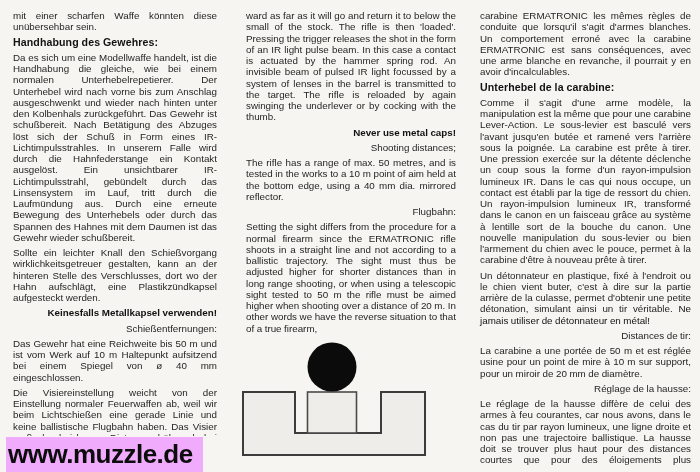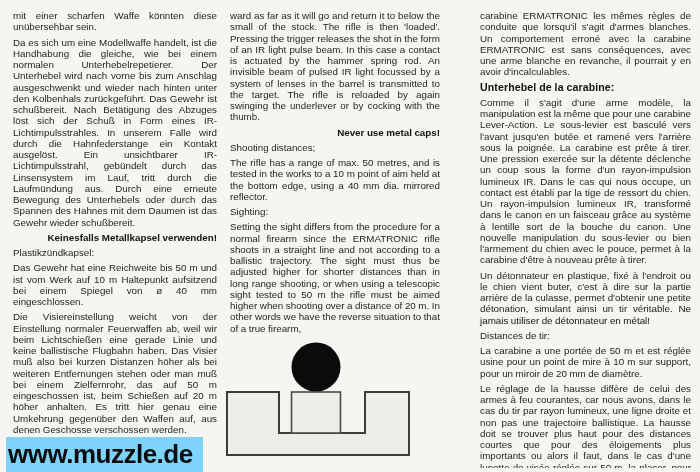--- a/index.html
+++ b/index.html
@@ -10,73 +10,76 @@
     color:#1f1f1f;
     -webkit-font-smoothing:antialiased;
   }
   .col{
     position:absolute;top:6px;height:462px;overflow:hidden;
     font-size:9.8px;line-height:11.25px;text-align:justify;
     letter-spacing:0px;word-spacing:-0.2px;
     hyphens:auto;-webkit-hyphens:auto;
   }
   #col-de{left:9px;width:212px;height:430px;}
-  #col-en{left:226px;width:218px;}
+  #col-en{left:242px;width:218px;}
   #col-fr{left:476px;width:219px;}
   .col p{margin:4px;}
   .heading{
     font-weight:bold;font-size:10.6px;color:#121212;
     margin:6px 0 3px 0;text-align:left;letter-spacing:.1px;
   }
   .warning{font-weight:bold;color:#121212;margin-top:1px;text-align:right;}
-  .subhead{margin-top:2px;text-align:left;}
+  .subhead{margin-top:2px;text-align:right;}
   .subhead.gap{margin-top:4px;margin-bottom:2px;}
   .boldtail{font-weight:normal;color:#121212;}
   #watermark{
     position:absolute;left:6px;top:437px;z-index:5;
-    background:#7dd3fc;padding:2px 10px 2px 2px;
+    background:#f0abfc;padding:2px 10px 2px 2px;
     font-size:26px;font-weight:bold;letter-spacing:-0.5px;color:#0c0c0c;
   }
   #diagram{margin-top:7px;display:block;}
   .sight-outline{stroke:#3c3c3c;stroke-width:2;}
   .sight-post{stroke:#4a4a4a;stroke-width:1.6;}
 </style>
 </head>
 <body>
 
 <div class="col" id="col-de" lang="de">
   <p>mit einer scharfen Waffe könnten diese unübersehbar sein.</p>
+  <p class="heading">Handhabung des Gewehres:</p>
   <p>Da es sich um eine Modellwaffe handelt, ist die Handhabung die gleiche, wie bei einem normalen Unterhebelrepetierer. Der Unterhebel wird nach vorne bis zum Anschlag ausgeschwenkt und wieder nach hinten unter den Kolbenhals zurückgeführt. Das Gewehr ist schußbereit. Nach Betätigung des Abzuges löst sich der Schuß in Form eines IR-Lichtimpulsstrahles. In unserem Falle wird durch die Hahnfederstange ein Kontakt ausgelöst. Ein unsichtbarer IR-Lichtimpulsstrahl, gebündelt durch das Linsensystem im Lauf, tritt durch die Laufmündung aus. Durch eine erneute Bewegung des Unterhebels oder durch das Spannen des Hahnes mit dem Daumen ist das Gewehr wieder schußbereit.</p>
+  <p>Sollte ein leichter Knall den Schießvorgang wirklichkeitsgetreuer gestalten, kann an der hinteren Stelle des Verschlusses, dort wo der Hahn aufschlägt, eine Plastikzündkapsel aufgesteckt werden.</p>
   <p class="warning">Keinesfalls Metallkapsel verwenden!</p>
-  <p class="subhead">Plastikzündkapsel:</p>
+  <p class="subhead">Schießentfernungen:</p>
   <p>Das Gewehr hat eine Reichweite bis 50 m und ist vom Werk auf 10 m Haltepunkt aufsitzend bei einem Spiegel von ø 40 mm eingeschlossen.</p>
   <p>Die Visiereinstellung weicht von der Einstellung normaler Feuerwaffen ab, weil wir beim Lichtschießen eine gerade Linie und keine ballistische Flugbahn haben. Das Visier muß also bei kurzen Distanzen höher als bei weiteren Entfernungen stehen oder man muß bei einem Zielfernrohr, das auf 50 m eingeschossen ist, beim Schießen auf 20 m höher anhalten. Es tritt hier genau eine Umkehrung gegenüber den Waffen auf, aus denen Geschosse verschossen werden.</p>
 </div>
 
 <div class="col" id="col-en" lang="en">
   <p>ward as far as it will go and return it to below the small of the stock. The rifle is then 'loaded'. Pressing the trigger releases the shot in the form of an IR light pulse beam. In this case a contact is actuated by the hammer spring rod. An invisible beam of pulsed IR light focussed by a system of lenses in the barrel is transmitted to the target. The rifle is reloaded by again swinging the underlever or by cocking with the thumb.</p>
   <p class="warning">Never use metal caps!</p>
   <p class="subhead gap">Shooting distances;</p>
   <p>The rifle has a range of max. 50 metres, and is tested in the works to a 10 m point of aim held at the bottom edge, using a 40 mm dia. mirrored reflector.</p>
-  <p class="subhead">Sighting:</p>
+  <p class="subhead">Flugbahn:</p>
   <p>Setting the sight differs from the procedure for a normal firearm since the ERMATRONIC rifle shoots in a straight line and not according to a ballistic trajectory. The sight must thus be adjusted higher for shorter distances than in long range shooting, or when using a telescopic sight tested to 50 m the rifle must be aimed higher when shooting over a distance of 20 m. In other words we have the reverse situation to that of a true firearm,</p>
 
   <svg id="diagram" width="184" height="116" viewBox="0 0 184 116">
 
     <polygon class="sight-outline" points="1,51 53,51 53,92 139,92 139,51 183,51 183,114 1,114" fill="#eeede9"></polygon>
 
     <rect class="sight-post" x="65.5" y="51" width="49" height="41" fill="#eeede9"></rect>
 
     <circle cx="90" cy="26" r="24.5" fill="#0b0b0b"></circle>
   </svg>
 </div>
 
 <div class="col" id="col-fr" lang="fr">
   <p>carabine ERMATRONIC les mêmes règles de conduite que lorsqu'il s'agit d'armes blanches. Un comportement erroné avec la carabine ERMATRONIC est sans conséquences, avec une arme blanche en revanche, il pourrait y en avoir d'incalculables.</p>
   <p class="heading">Unterhebel de la carabine:</p>
   <p>Comme il s'agit d'une arme modèle, la manipulation est la même que pour une carabine Lever-Action. Le sous-levier est basculé vers l'avant jusqu'en butée et ramené vers l'arrière sous la poignée. La carabine est prête à tirer. Une pression exercée sur la détente déclenche un coup sous la forme d'un rayon-impulsion lumineux IR. Dans le cas qui nous occupe, un contact est établi par la tige de ressort du chien. Un rayon-impulsion lumineux IR, transformé dans le canon en un faisceau grâce au système à lentille sort de la bouche du canon. Une nouvelle manipulation du sous-levier ou bien l'armement du chien avec le pouce, permet à la carabine d'être à nouveau prête à tirer.</p>
   <p><span>Un détonnateur en plastique, fixé à l'endroit ou le chien vient buter, c'est à dire sur la partie arrière de la culasse, permet d'obtenir une petite détonation, simulant ainsi un tir véritable. </span><span class="boldtail">Ne jamais utiliser de détonnateur en métal!</span></p>
   <p class="subhead">Distances de tir:</p>
   <p>La carabine a une portée de 50 m et est réglée usine pour un point de mire à 10 m sur support, pour un miroir de 20 mm de diamètre.</p>
+  <p class="subhead">Réglage de la hausse:</p>
   <p>Le réglage de la hausse diffère de celui des armes à feu courantes, car nous avons, dans le cas du tir par rayon lumineux, une ligne droite et non pas une trajectoire ballistique. La hausse doit se trouver plus haut pour des distances courtes que pour des éloigements plus importants ou alors il faut, dans le cas d'une lunette de visée réglée sur 50 m, la placer, pour un tir à 20 m, un peu plus haut. Là apparait un phénomène exactement opposé, par rapport aux armes, à partir desquelles des projectiles sont tirés.</p>
 </div>
 
 <div id="watermark">www.muzzle.de</div>
 
 </body></html>

